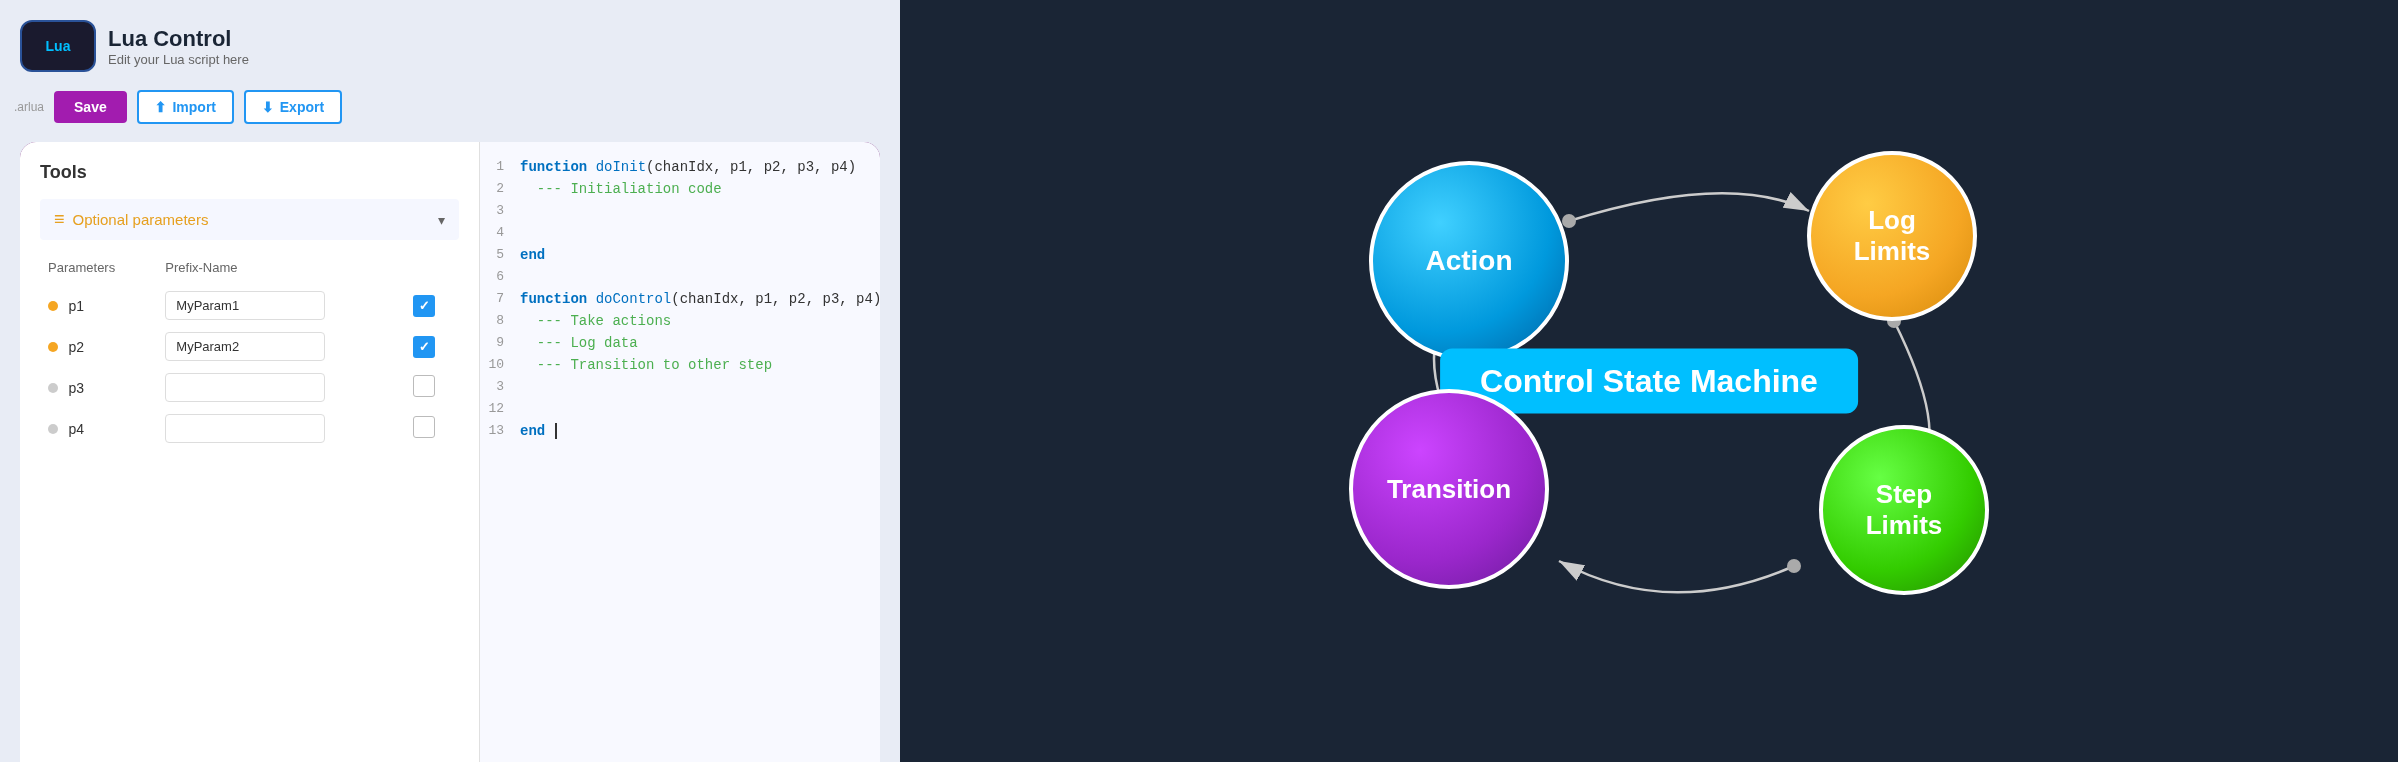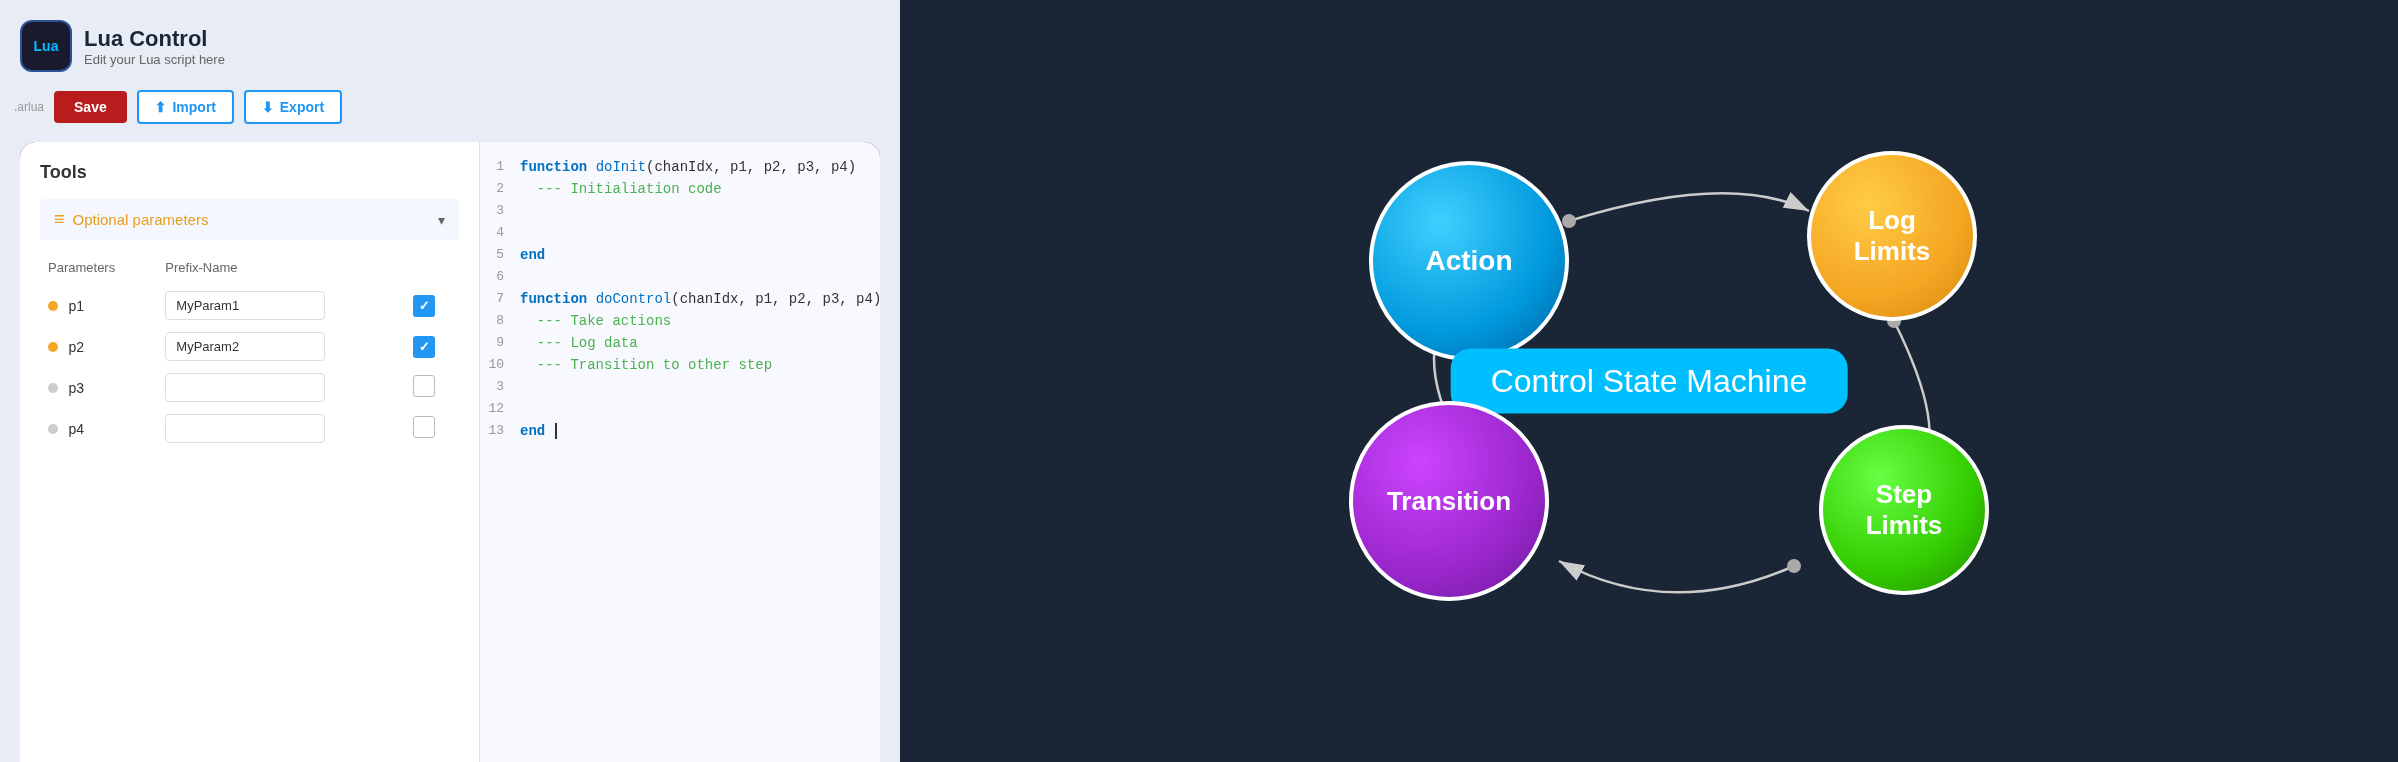--- a/index.html
+++ b/index.html
@@ -20,21 +20,21 @@
       flex-shrink: 0;
     }
 
     .header {
       display: flex;
       align-items: center;
       margin-bottom: 18px;
     }
 
     .lua-logo {
-      width: 52px;
+      width: 76px;
       height: 52px;
       background: #1a1a2e;
       border-radius: 12px;
       display: flex;
       align-items: center;
       justify-content: center;
       margin-right: 12px;
       font-weight: bold;
       color: #00bfff;
       font-size: 14px;
@@ -68,21 +68,21 @@
       color: #333;
     }
 
     .ext-label {
       color: #999;
       font-size: 12px;
       margin-left: -6px;
     }
 
     .btn-save {
-      background: #b91c1c;
+      background: #a21caf;
       color: white;
       border: none;
       border-radius: 4px;
       padding: 8px 20px;
       font-size: 14px;
       cursor: pointer;
       font-weight: 600;
     }
 
     .btn-import, .btn-export {
@@ -305,43 +305,43 @@
       font-size: 26px;
       line-height: 1.2;
     }
 
     .node-transition {
       width: 200px;
       height: 200px;
       background: radial-gradient(circle at 35% 30%, #cc44ff, #9b27cc 60%, #6a1a9a);
       border: 4px solid white;
       left: 100px;
-      bottom: 30px;
+      bottom: 42px;
       font-size: 26px;
     }
 
     .node-step {
       width: 170px;
       height: 170px;
       background: radial-gradient(circle at 35% 30%, #66ff44, #33cc00 60%, #228800);
       border: 4px solid white;
       right: 60px;
       bottom: 36px;
       font-size: 26px;
       line-height: 1.2;
     }
 
     .control-label {
       position: absolute;
       background: #00bfff;
       color: white;
       font-size: 32px;
-      font-weight: normal;
+      font-weight: bold;
       padding: 14px 40px;
-      border-radius: 20px;
+      border-radius: 12px;
       left: 50%;
       top: 50%;
       transform: translate(-50%, -50%);
       white-space: nowrap;
     }
 
     
     .arrows-svg {
       position: absolute;
       top: 0; left: 0;

